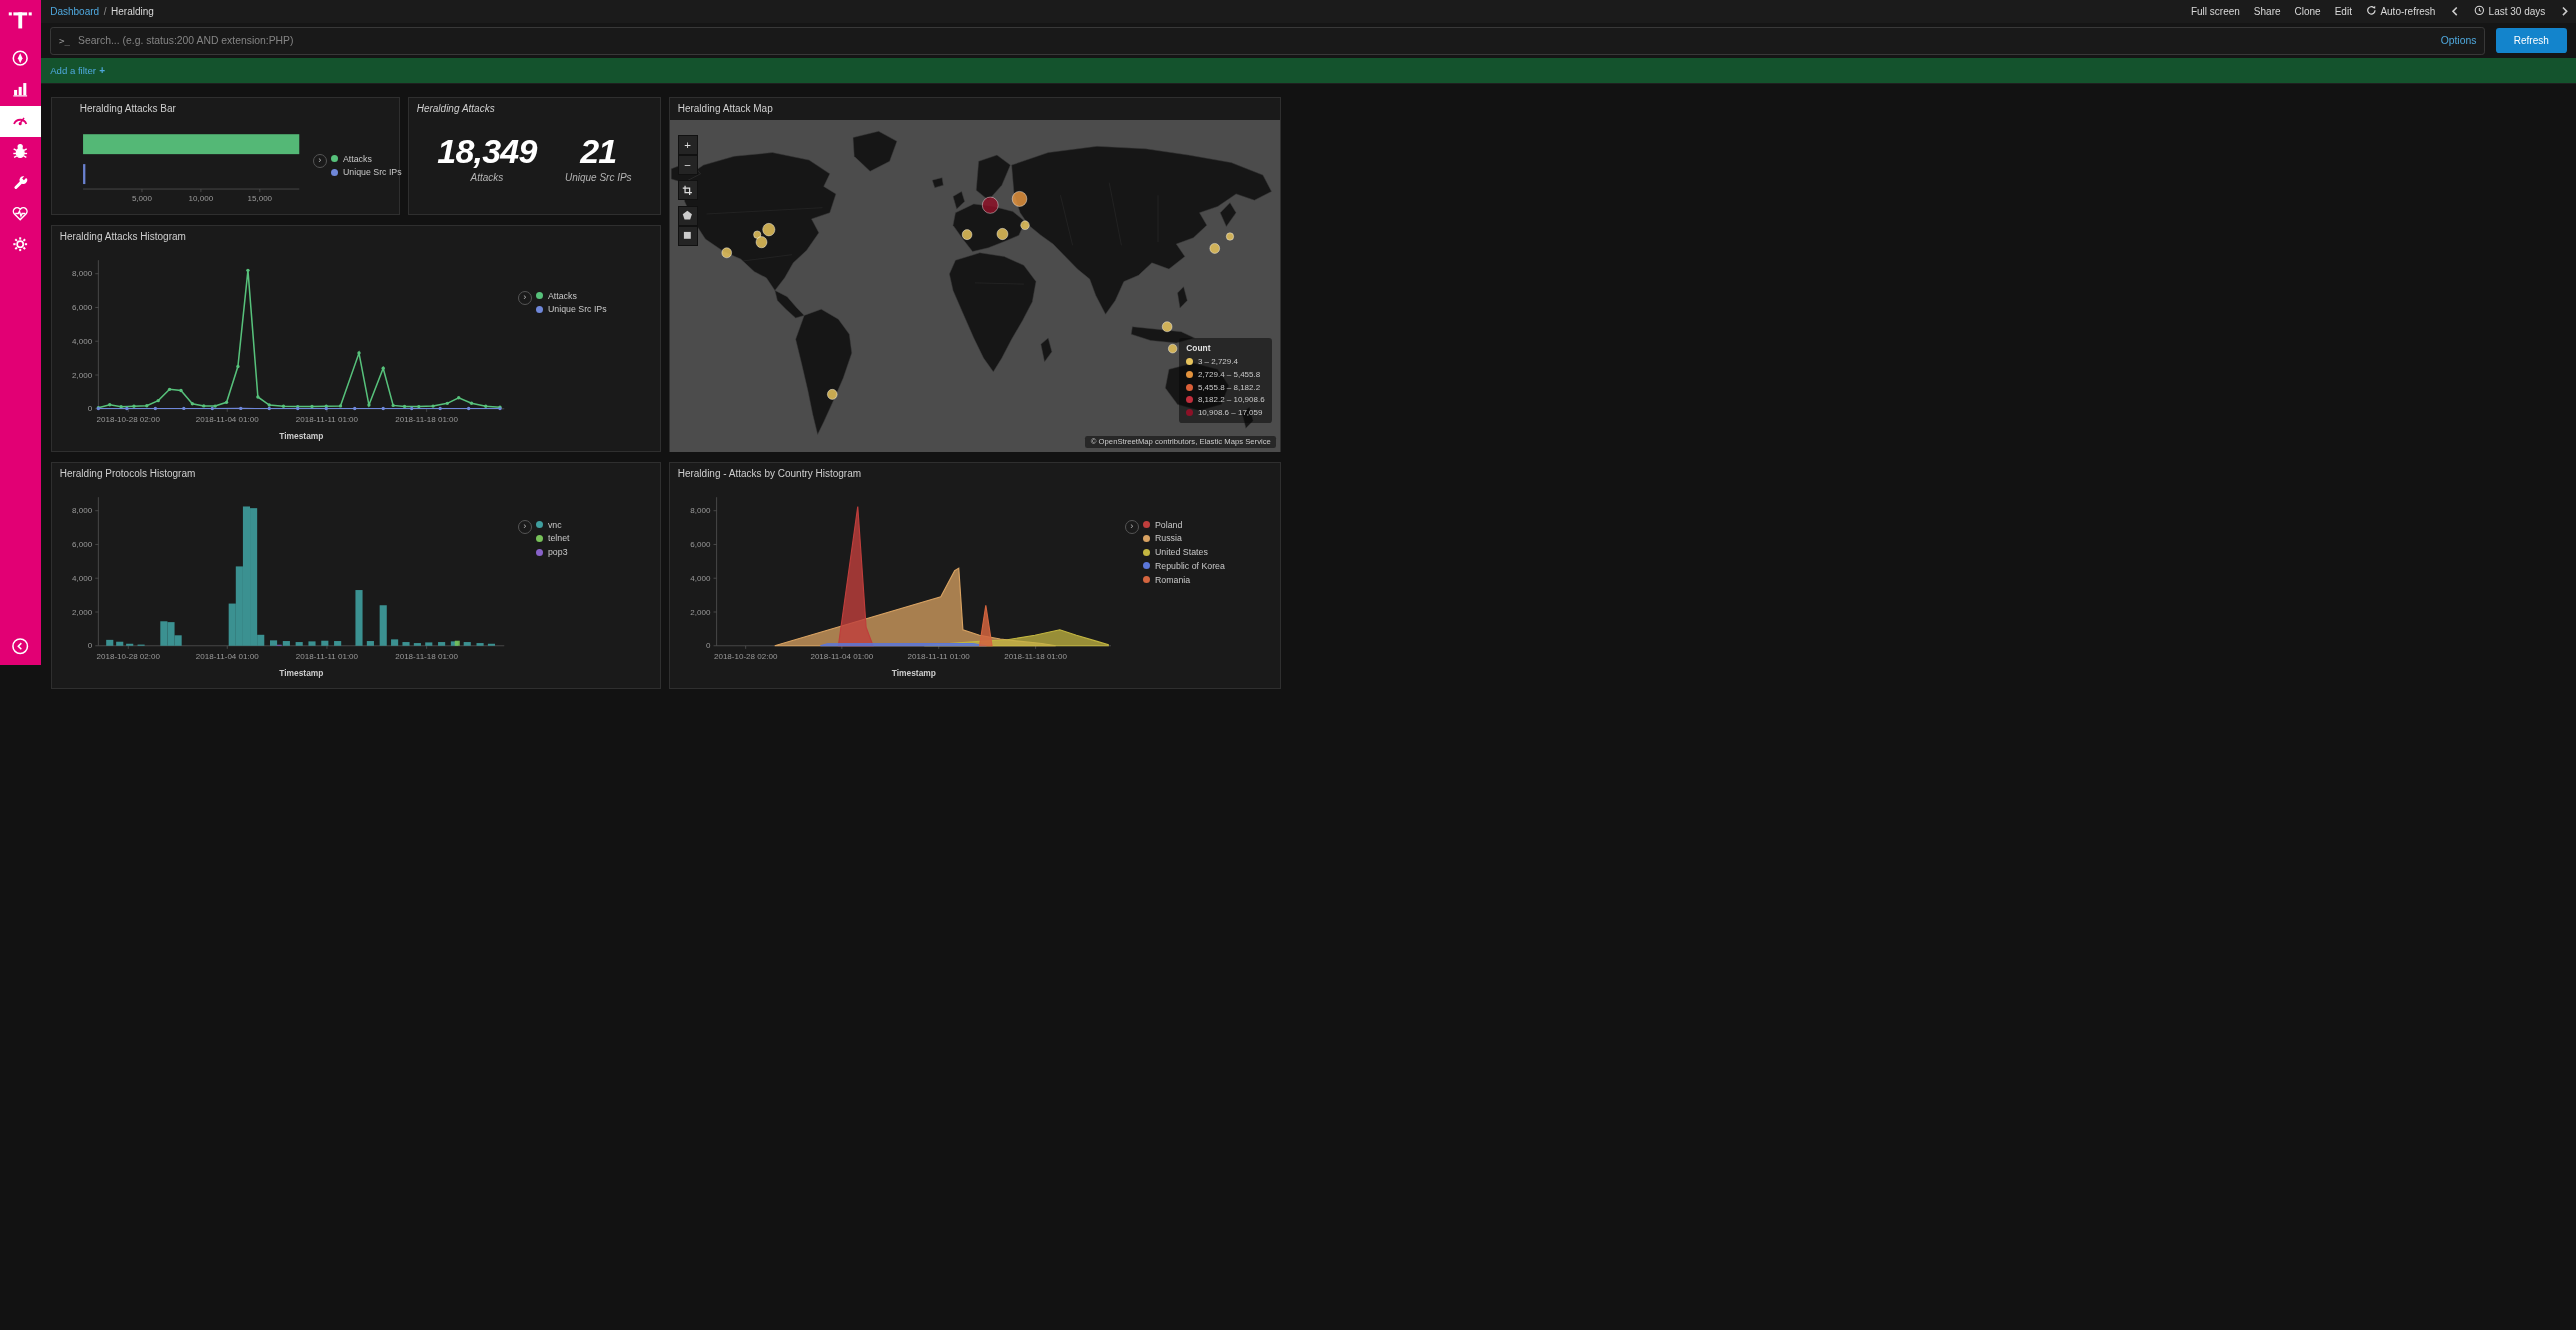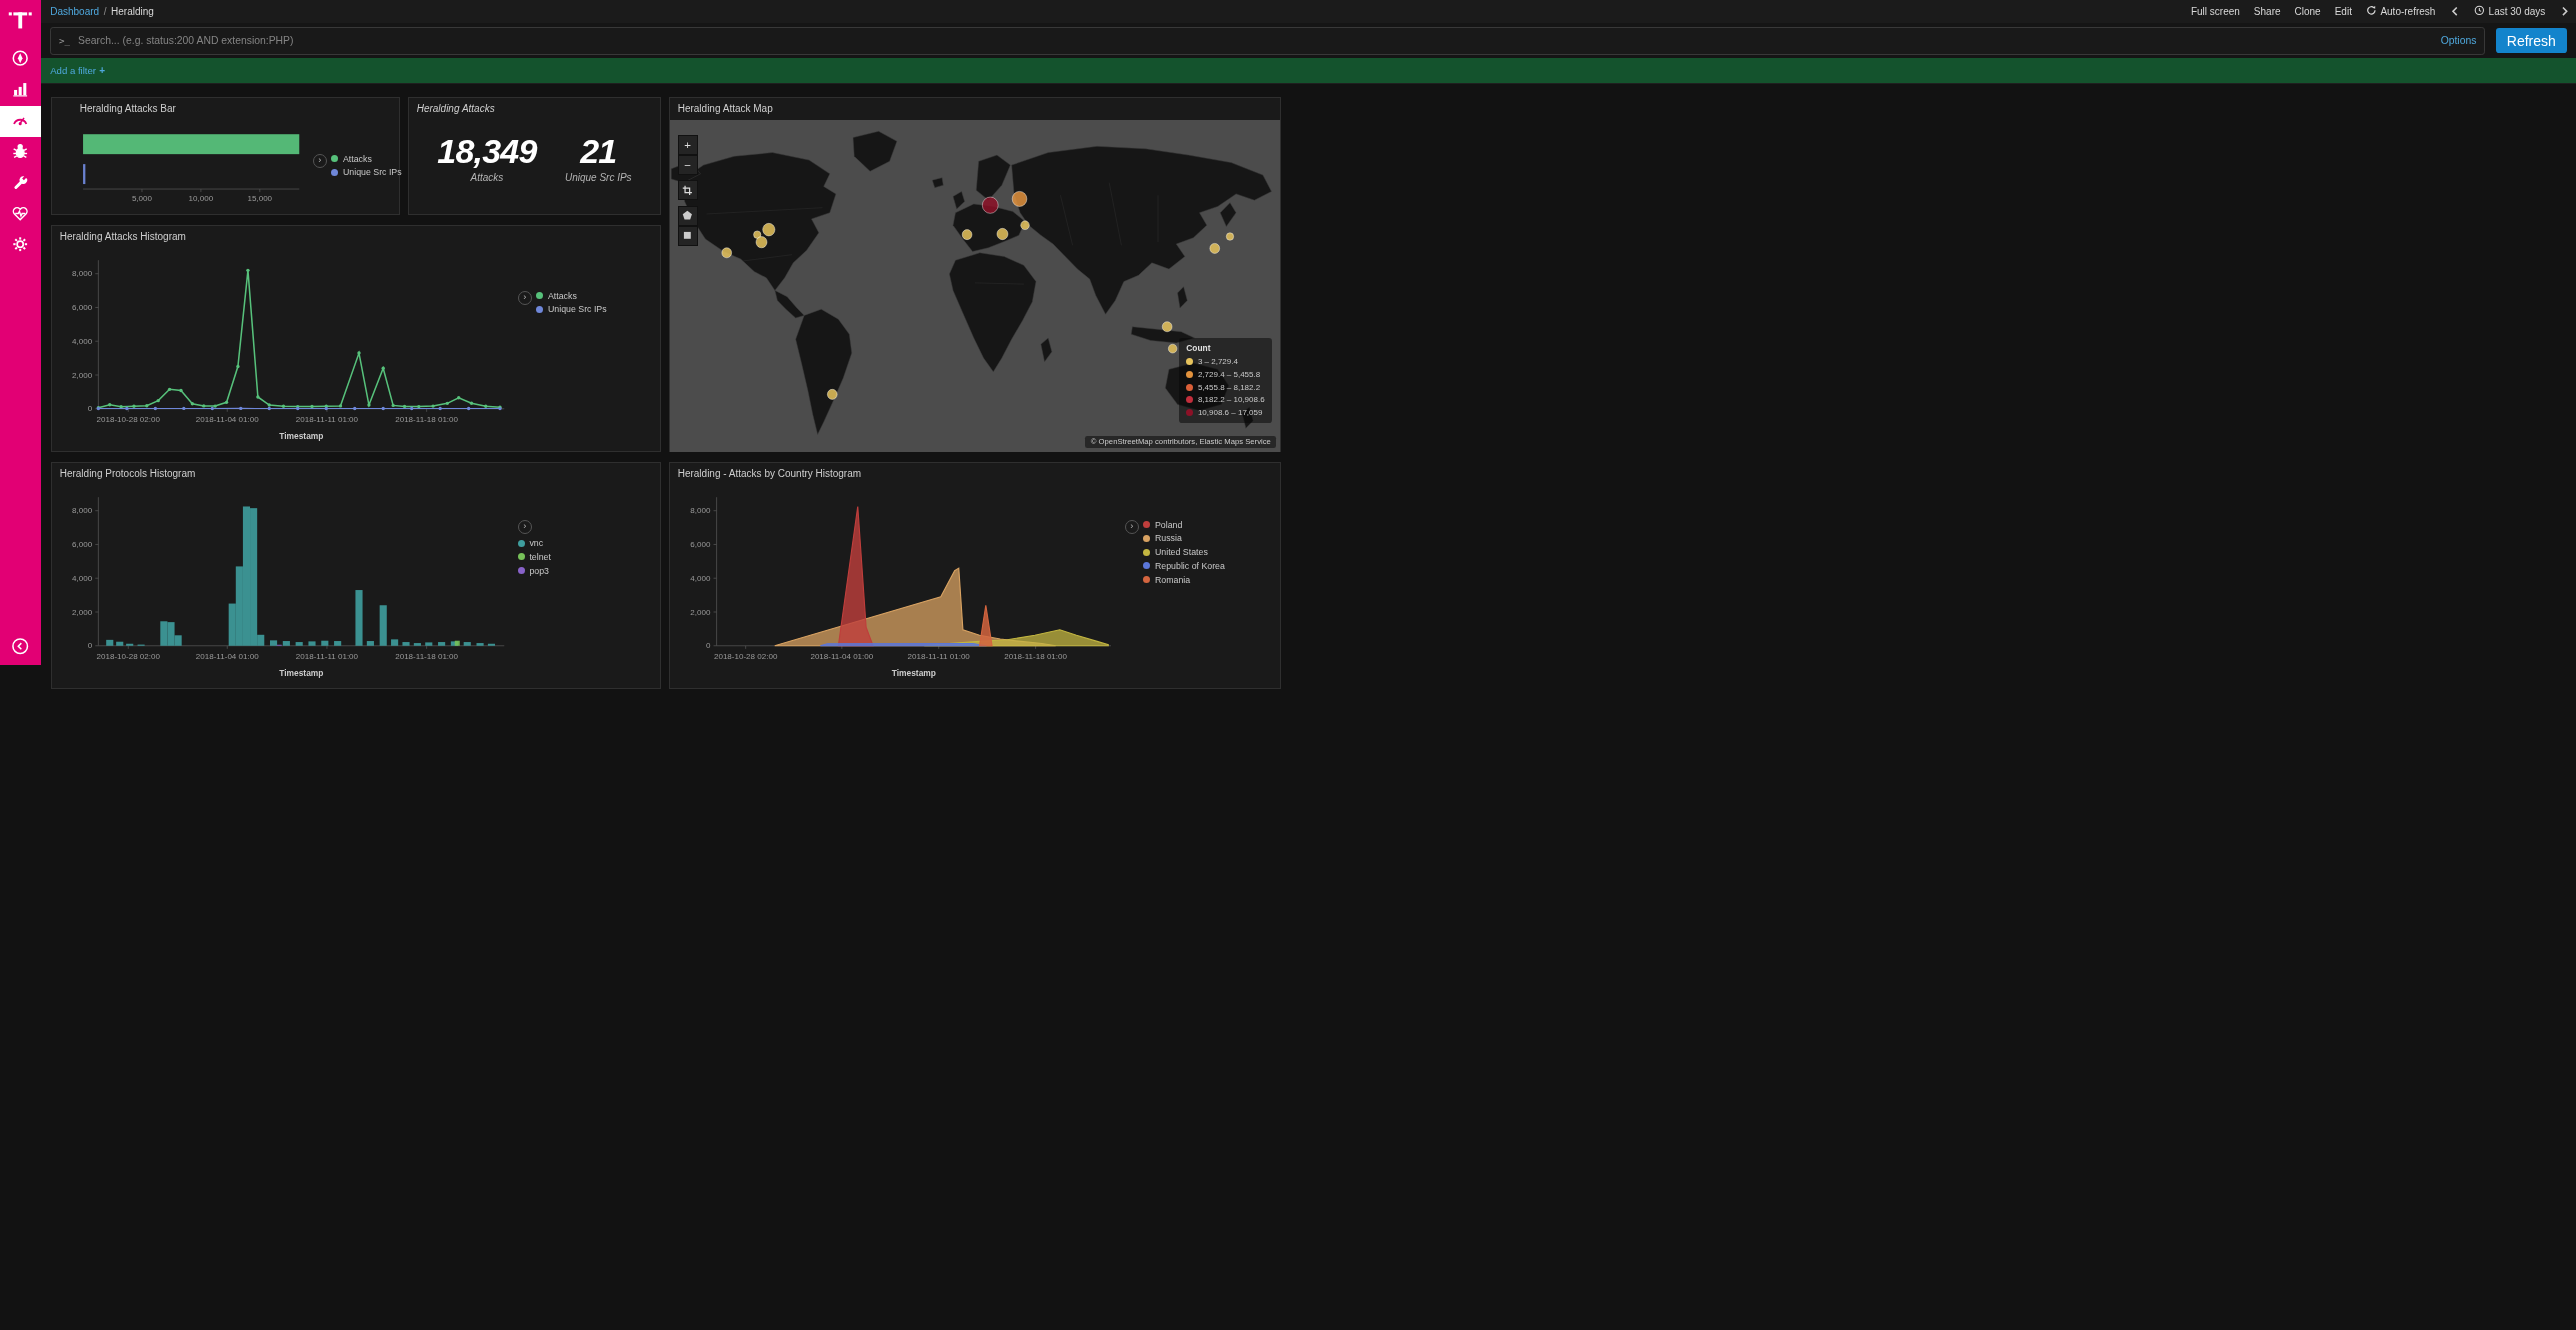--- a/index.html
+++ b/index.html
@@ -27,21 +27,21 @@
   .searchrow{position:absolute;left:41px;top:23px;right:0;height:35px;display:flex;align-items:center;gap:10.7px;
     padding:0 9.2px;box-sizing:border-box;background:#151515;}
   .search-wrap{flex:1;display:flex;align-items:center;height:26px;background:#191919;border:0.8px solid #383838;
     border-radius:3.1px;padding:0 7.7px;gap:6.1px;}
   .prompt{font-family:"DejaVu Sans Mono",monospace;color:#9a9a9a;font-size:9.2px;}
   .search-wrap input{flex:1;background:transparent;border:none;outline:none;color:#d8d8d8;font-size:10.4px;
     font-family:"Liberation Sans","DejaVu Sans",sans-serif;}
   .search-wrap input::placeholder{color:#848484;}
   .options-link{color:#4fa8dd;font-size:10.4px;cursor:pointer;}
   .refresh-btn{width:71px;height:24.5px;background:#1384cc;color:#fff;border:none;border-radius:3.1px;
-    font-size:14px;cursor:pointer;font-family:inherit;}
+    font-size:10px;cursor:pointer;font-family:inherit;}
   
   .filterrow{position:absolute;left:41px;top:58px;right:0;height:26px;display:flex;align-items:center;
     padding-left:9.2px;border-bottom:0.8px solid #1f1f1f;box-sizing:border-box;background:#14532d;}
   .add-filter{color:#4fa8dd;font-size:9.6px;cursor:pointer;}
   .add-filter b{margin-left:3.1px;font-size:10px;}
   
   .panel{position:absolute;background:#1a1a1a;border:0.8px solid #2f2f2f;box-sizing:border-box;}
   .panel-title{height:21.5px;line-height:21.5px;padding:0 7.7px;font-size:10px;color:#cfcfcf;
     white-space:nowrap;overflow:hidden;cursor:pointer;}
   .panel-body{position:relative;display:flex;}
@@ -523,21 +523,21 @@
           <rect x="476.7894736842105" y="201.5909090909091" width="9.298245614035087" height="4.4090909090909065" fill="#3f9e9e" fill-opacity="0.9"></rect>
           <rect x="493.52631578947376" y="201.15" width="9.298245614035087" height="4.849999999999994" fill="#3f9e9e" fill-opacity="0.9"></rect>
           <rect x="510.26315789473676" y="200.26818181818183" width="9.298245614035087" height="5.73181818181817" fill="#3f9e9e" fill-opacity="0.9"></rect>
           <rect x="527" y="201.15" width="9.298245614035087" height="4.849999999999994" fill="#3f9e9e" fill-opacity="0.9"></rect>
           <rect x="543.7368421052632" y="202.47272727272727" width="9.298245614035087" height="3.527272727272731" fill="#3f9e9e" fill-opacity="0.9"></rect>
           <rect x="558.6140350877193" y="203.35454545454544" width="9.298245614035087" height="2.6454545454545553" fill="#3f9e9e" fill-opacity="0.9"></rect>
           <rect x="515.377192982456" y="199.38636363636363" width="6.508771929824562" height="6.613636363636374" fill="#77c159" fill-opacity="0.9"></rect>
           <rect x="282.92105263157896" y="204.67727272727274" width="6.508771929824562" height="1.3227272727272634" fill="#8862c9" fill-opacity="0.9"></rect>
         </svg>
       </div>
-    <div class="legend" style="margin-top:32px;margin-left:6.1px;flex-direction:column;">
+    <div class="legend" style="margin-top:32px;margin-left:6.1px;">
       <button class="legend-toggle"></button>
       <div class="legend-items" id="leg-proto">
           <div class="legend-item">
             <span class="legend-dot" style="background: rgb(63, 158, 158);"></span>
             <span>vnc</span>
           </div>
           <div class="legend-item">
             <span class="legend-dot" style="background: rgb(119, 193, 89);"></span>
             <span>telnet</span>
           </div>

